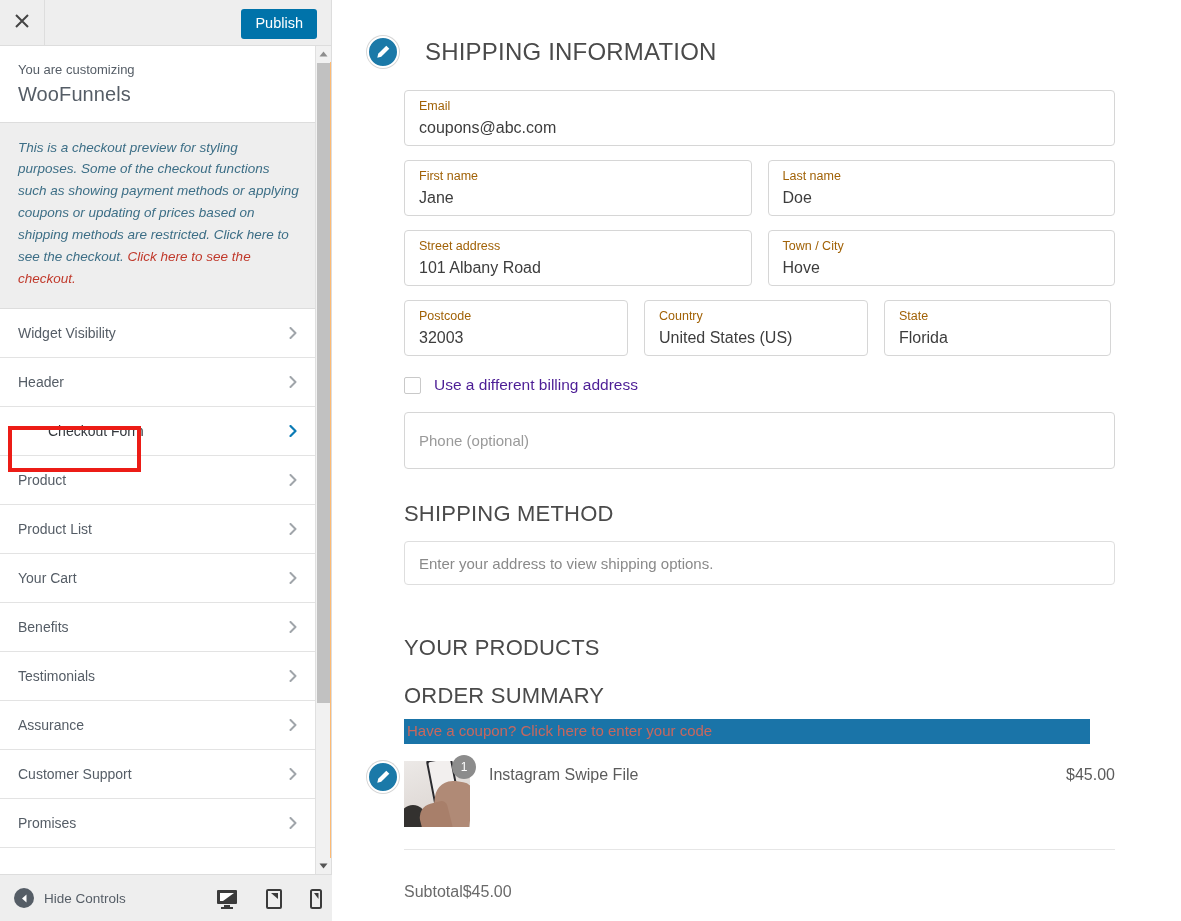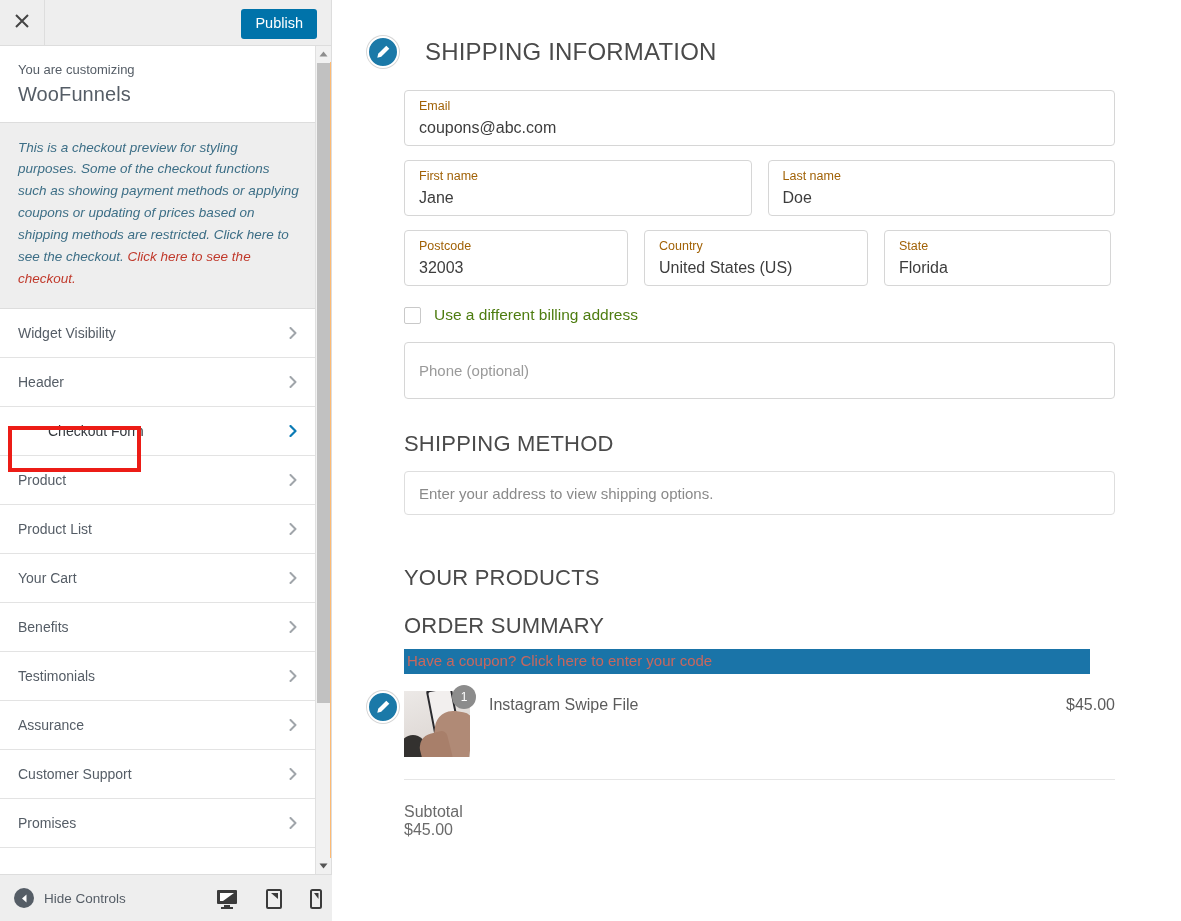--- a/index.html
+++ b/index.html
@@ -212,21 +212,21 @@
     display: flex; align-items: center; gap: 13px;
     margin-top: 20px;
     cursor: pointer;
   }
   .checkbox {
     width: 17px; height: 17px;
     border: 1px solid #c9c9c9;
     border-radius: 2px;
     background: #fff;
   }
-  .checklabel { font-size: 15.5px; color: #4d7c0f; }
+  .checklabel { font-size: 15.5px; color: #4c1d95; }
 
   .phone-field { width: 711px; height: 57px; margin-top: 18px; }
 
   .sub-head {
     font-size: 22px; font-weight: 400; color: #4a4a4a;
     text-transform: uppercase; letter-spacing: 0.2px;
   }
   .mt-ship { margin-top: 32px; }
   .ship-box {
     width: 711px; height: 44px; margin-top: 14px;
@@ -306,22 +306,22 @@
   .prod-name {
     font-size: 16px; color: #5c5c5c;
     margin-left: 19px; margin-top: 5px;
     flex: 1;
   }
   .prod-price {
     font-size: 16px; color: #5c5c5c; margin-top: 5px;
   }
 
   .subtotal-row {
-    display: flex; justify-content: space-between;
-    width: 711px; margin-top: 23px; flex-direction: column;
+    display: flex; 
+    width: 711px; margin-top: 33px;
   }
   .subtotal-row span { font-size: 16px; color: #6a6a6a; }
 </style>
 </head>
 <body>
 
 <div class="app">
 
   <div class="sidebar">
 
@@ -523,20 +523,30 @@
         <div class="field">
           <div class="flabel">First name</div>
           <div class="fvalue">Jane</div>
         </div>
         <div class="field">
           <div class="flabel">Last name</div>
           <div class="fvalue">Doe</div>
         </div>
       </div>
 
+      <div class="row" style="width:711px;">
+        <div class="field">
+          <div class="flabel">Street address</div>
+          <div class="fvalue">101 Albany Road</div>
+        </div>
+        <div class="field">
+          <div class="flabel">Town / City</div>
+          <div class="fvalue">Hove</div>
+        </div>
+      </div>
 
       <div class="row3" style="width:711px;">
         <div class="field c-post">
           <div class="flabel">Postcode</div>
           <div class="fvalue">32003</div>
         </div>
         <div class="field c-country">
           <div class="flabel">Country</div>
           <div class="fvalue">United States (US)</div>
         </div>

